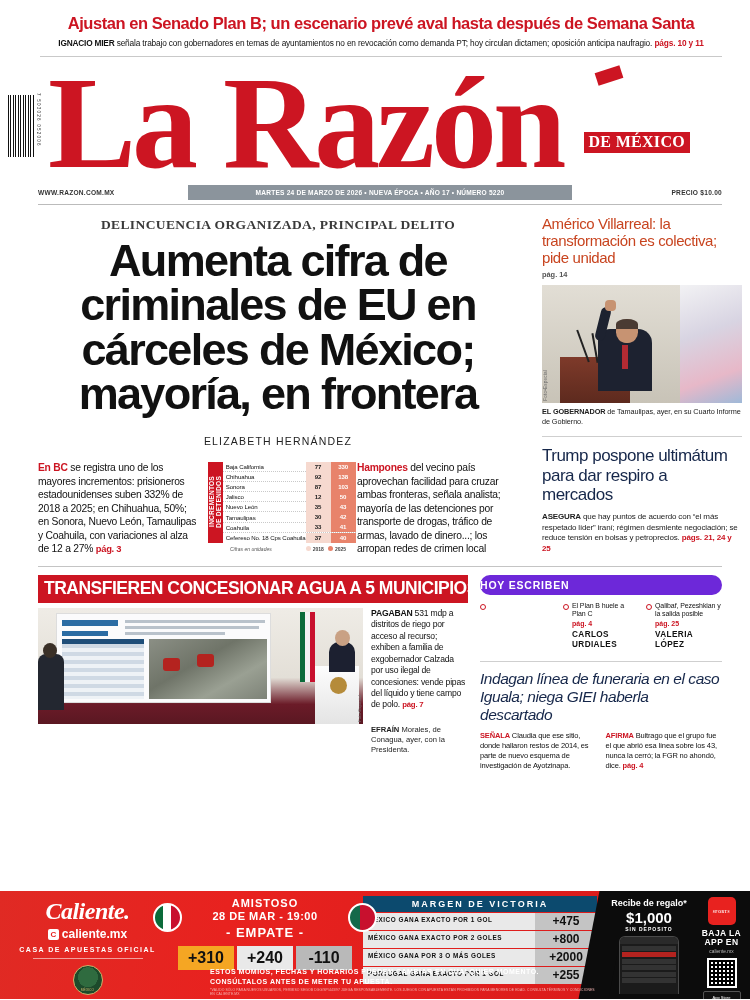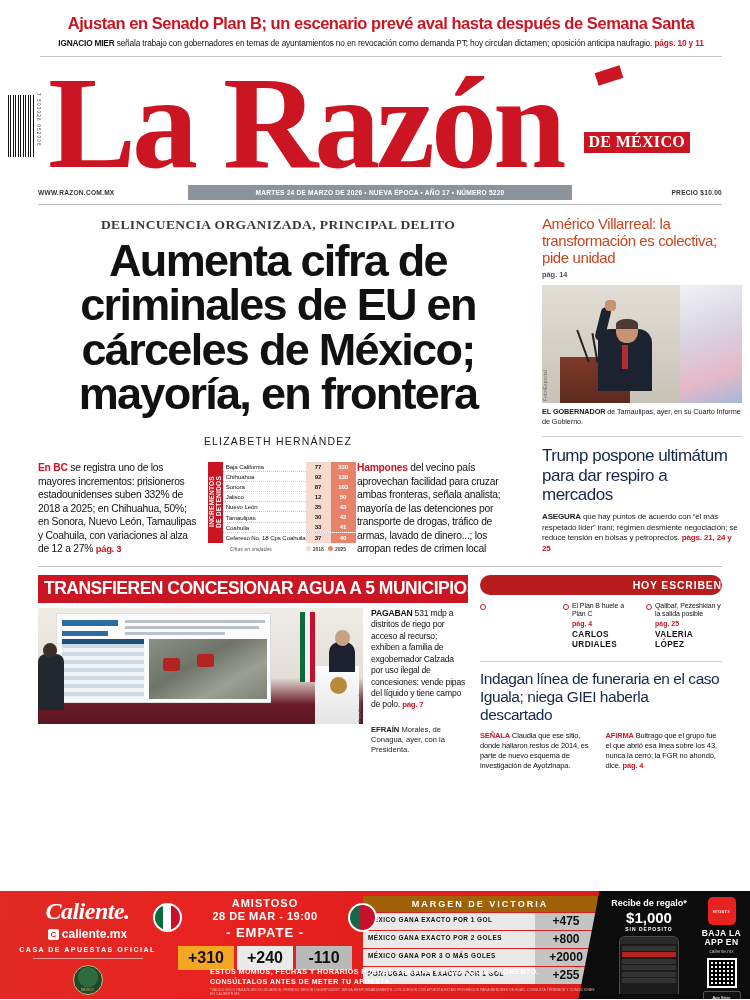--- a/index.html
+++ b/index.html
@@ -261,37 +261,37 @@
   }
   .mid-col { width:96px; }
   .mid-col p { font-size:8.6px; line-height:1.33; letter-spacing:-0.2px; }
   .mid-col .lede { font-weight:bold; }
   .mid-col .pg { color:#cc1522; font-weight:bold; font-size:7.8px; }
   .mid-cap { font-size:7.6px; line-height:1.35; margin-top:14px; color:#222; }
   .mid-cap b { font-weight:bold; }
 
   
   .hoy-pill {
-    background:#b91c1c; color:#fff; text-align:right; font-weight:bold;
+    background:#6d28d9; color:#fff; text-align:left; font-weight:bold;
     font-size:10.5px; letter-spacing:0.8px; border-radius:11px;
     padding:3.5px 0 4px 0;
   }
   .hoy-grid { display:flex; gap:7px; margin-top:7px; }
   .hoy-item { flex:1; display:flex; gap:3px; }
   .hoy-ring {
     width:6px; height:6px; border-radius:50%; border:1.2px solid #cc1522;
     flex:none; margin-top:2px;
   }
   .hoy-txt { flex:1; }
   .hoy-t { font-size:7px; line-height:1.25; color:#111; letter-spacing:-0.1px; }
   .hoy-p { font-size:7px; color:#cc1522; font-weight:bold; margin-top:1px; }
   .hoy-n { font-size:8.2px; font-weight:bold; line-height:1.2; margin-top:3px; letter-spacing:0.4px; color:#111; }
 
   .hoy-rule { height:1px; background:#cfcfcf; margin:11px 0 8px 0; }
-  .mid-head2 { color:#16274a; font-size:15.5px; line-height:1.16; letter-spacing:-0.45px; }
+  .mid-head2 { color:#16274a; font-size:15.5px; line-height:1.16; letter-spacing:-0.45px;font-style:italic; }
   .mid-2cols { display:flex; gap:9px; margin-top:7px; }
   .mid-2cols div { flex:1; font-size:7.5px; line-height:1.33; letter-spacing:-0.15px; }
   .mid-2cols .lede { font-weight:bold; color:#cc1522; }
   .mid-2cols .pg { color:#cc1522; font-weight:bold; }
 
   
   .ad {
     position:absolute; left:0; bottom:1px; width:750px; height:108px;
     background:#e8221f; overflow:hidden;
   }
@@ -328,21 +328,21 @@
   .ad-flagball.mx { left:-22px; background:linear-gradient(90deg,#0b6b3a 0 33%,#fff 33% 66%,#c8102e 66% 100%); }
   .ad-flagball.pt { right:-22px; background:linear-gradient(90deg,#14694a 0 40%,#c8102e 40% 100%); }
   .ad-odds { display:flex; gap:3px; margin-top:6px; justify-content:center; }
   .ad-odd { width:56px; height:24px; line-height:24px; font-weight:bold; font-size:16px; color:#111; }
   .ad-odd.y { background:#f5a623; }
   .ad-odd.g { background:#e9e9e9; }
   .ad-odd.d { background:#b9b9b9; }
 
   .ad-margin { width:250px; padding:5px 8px 0 8px; }
   .ad-margin-title {
-    background:#a16207; color:#fff; text-align:center; font-weight:bold;
+    background:#0c4a6e; color:#fff; text-align:center; font-weight:bold;
     font-size:9px; letter-spacing:2px; padding:3px 0;
   }
   .ad-mrow { display:flex; margin-top:1px; }
   .ad-mlabel {
     flex:1; background:#e9e9e9; color:#111; font-weight:bold; font-size:6.4px;
     letter-spacing:0.5px; padding:3px 5px; white-space:nowrap;
   }
   .ad-mval { width:62px; background:#c4c4c4; color:#111; font-weight:bold; font-size:12px; text-align:center; padding:1px 0 2px 0; }
 
   .ad-app { width:145px; background:#0c0c0c; position:relative; display:flex; }

